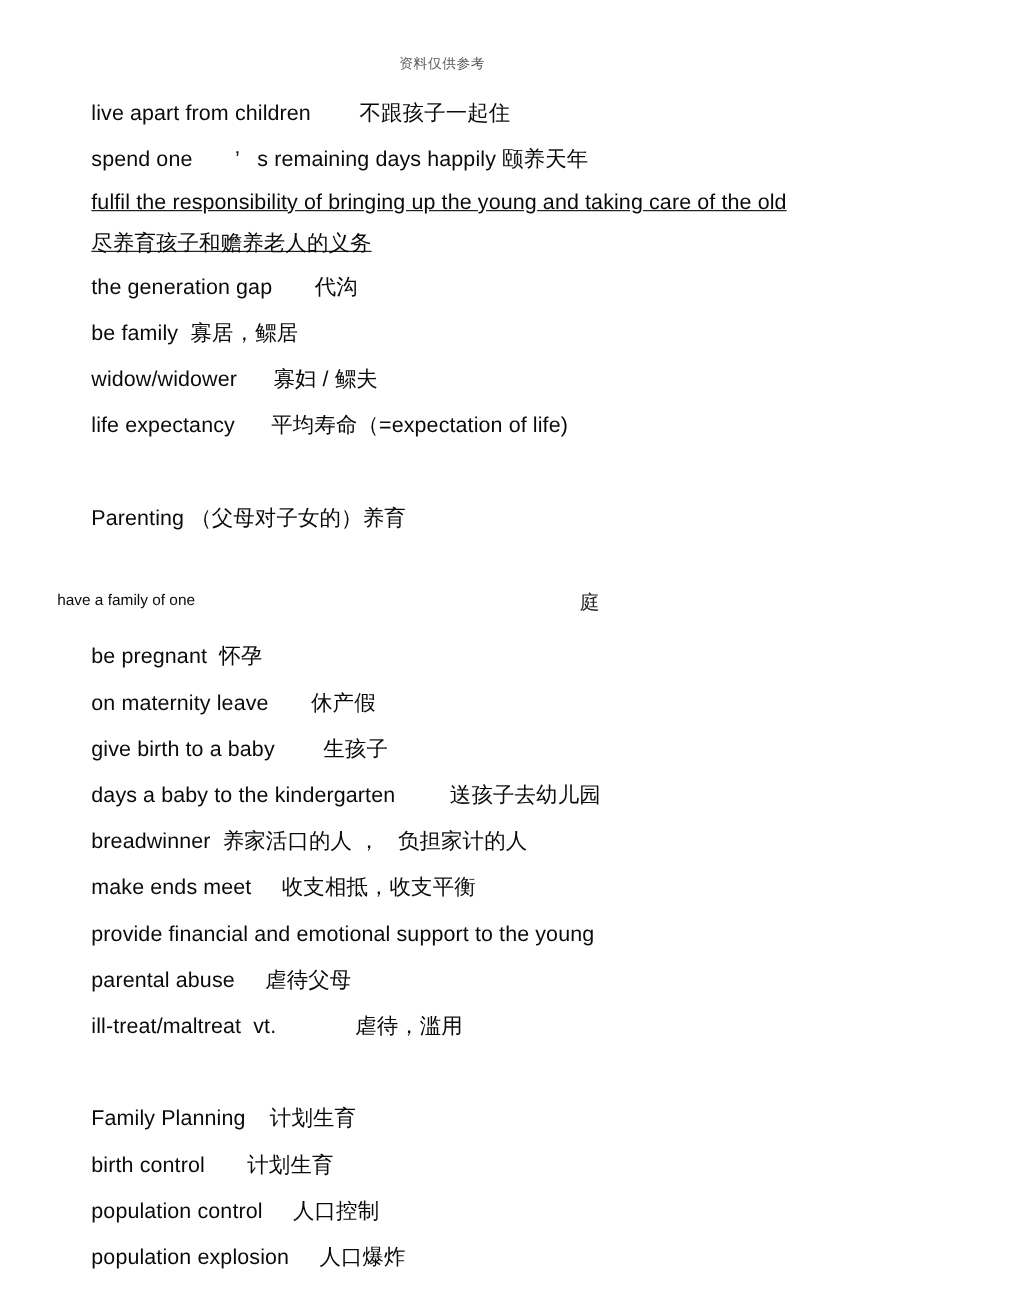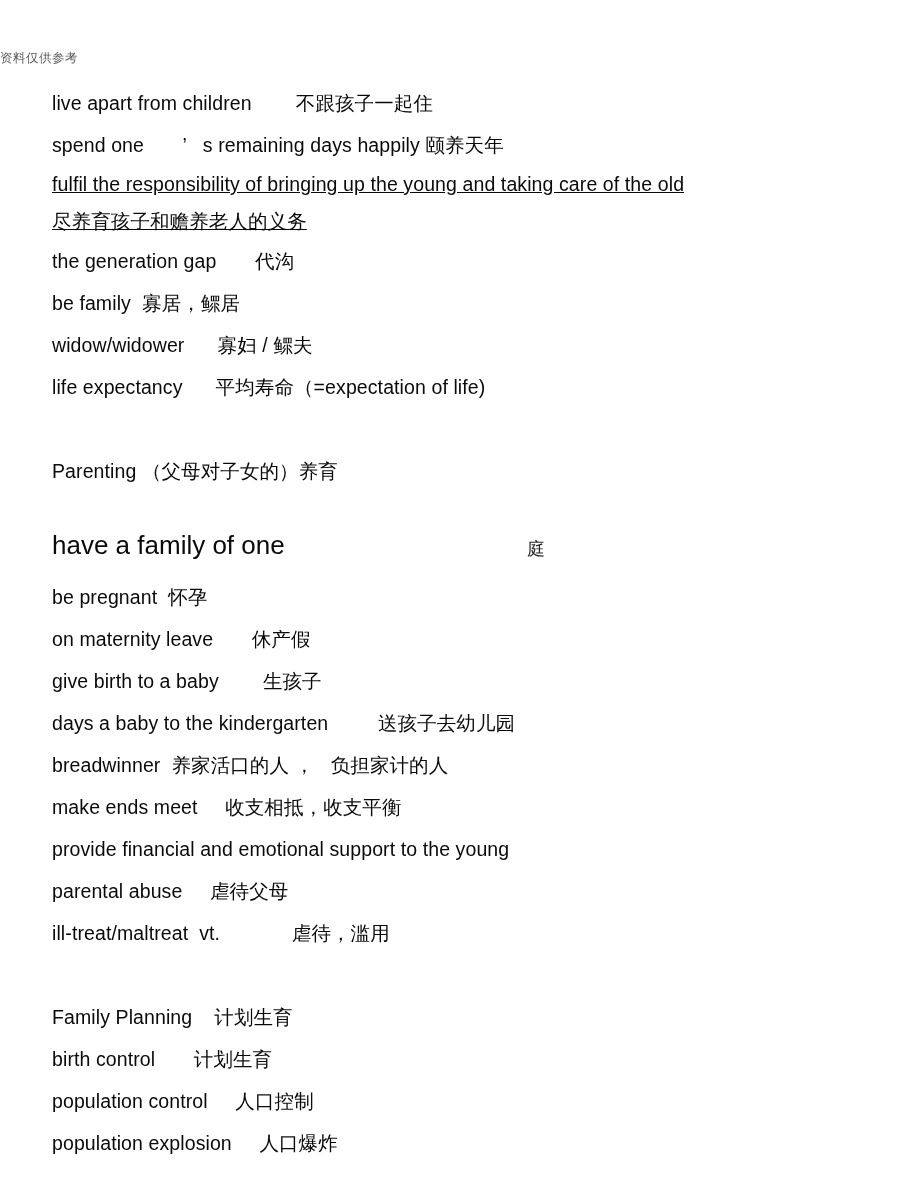--- a/index.html
+++ b/index.html
@@ -22,41 +22,42 @@
     height: 1192px;
     box-sizing: border-box;
   }
 
   
   .doc-header {
     position: absolute;
     top: 52px;
     left: 0;
     width: 804px;
-    text-align: left;
+    text-align: center;
     font-size: 12.5px;
     color: #5a5a5a;
     letter-spacing: 0.5px;
     line-height: 1;
   }
 
   
   .content {
     position: absolute;
     left: 52px;
     top: 82px;
     width: 820px;
   }
 
   .line {
     font-size: 19.5px;
     line-height: 42px;
     color: #0a0a0a;
     white-space: pre;
     letter-spacing: 0.1px;
+    margin-left: 31px;
   }
 
   
   .line.wrap {
     white-space: normal;
     line-height: 37px;
     width: 640px;
     text-decoration: underline;
   }
 
@@ -86,21 +87,21 @@
     font-size: 18px;
     line-height: 38px;
     white-space: pre;
     color: #262626;
     font-family: "DejaVu Sans", "Liberation Sans", sans-serif;
   }
   .overlap-block .eng {
     position: absolute;
     left: 0px;
     top: 32px;
-    font-size: 26px;
+    font-size: 14px;
     line-height: 42px;
     white-space: pre;
     color: #0a0a0a;
   }
 </style>
 </head>
 <body>
 
 <div class="page">
 

